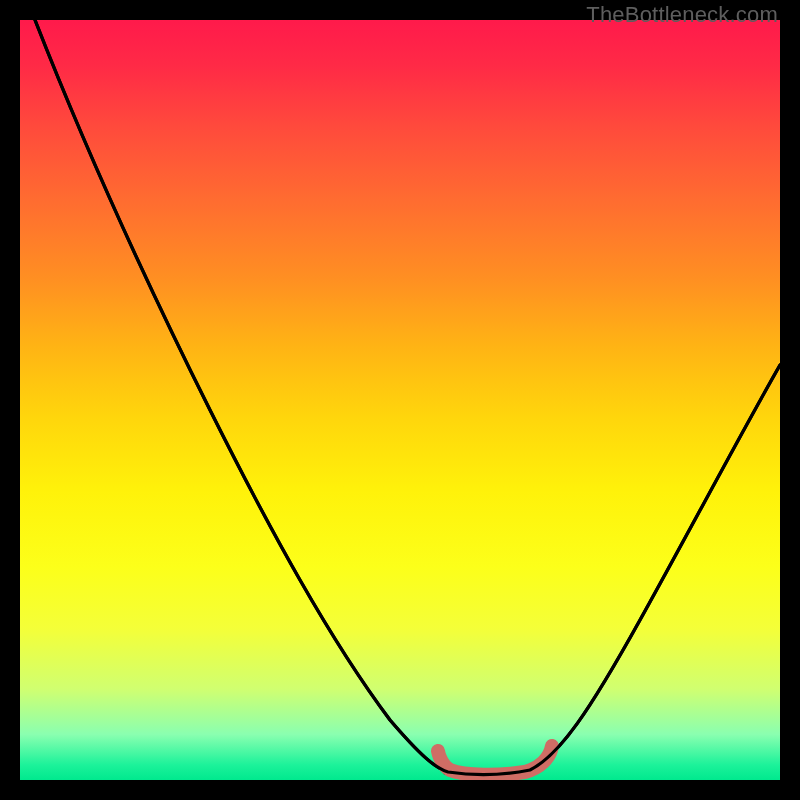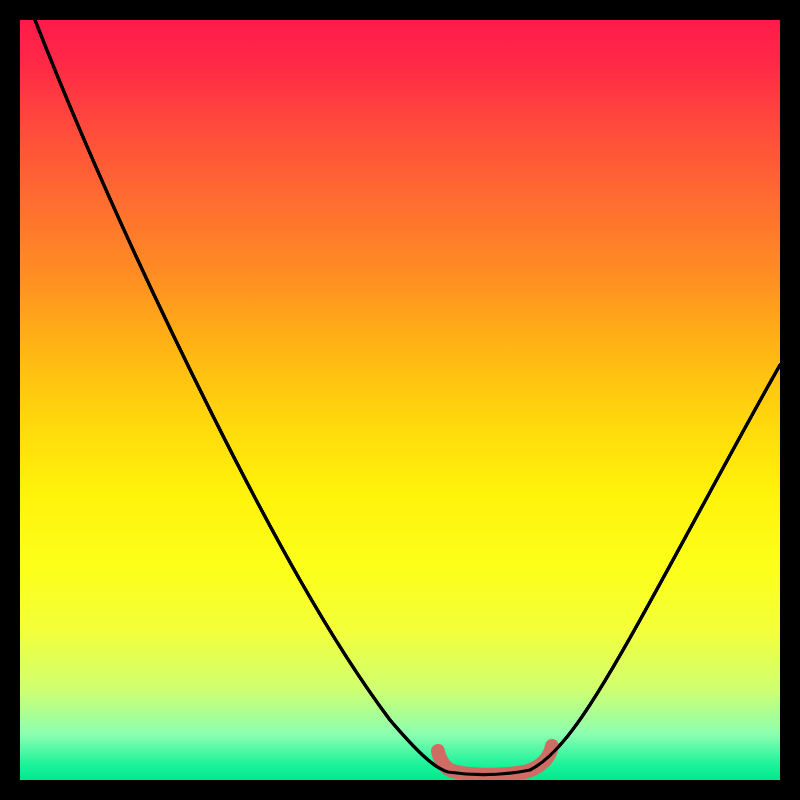--- a/index.html
+++ b/index.html
@@ -93,13 +93,14 @@
       <path d="M 15 0
                C 60 115, 120 250, 190 390
                C 250 510, 310 620, 370 700
                C 400 735, 415 748, 428 752
                C 455 756, 480 756, 510 750
                C 540 735, 570 690, 620 600
                C 670 510, 720 415, 760 345" fill="none" stroke="#000" stroke-width="3.2" stroke-linecap="round"></path>
     </svg>
   </div>
 
+  <div class="watermark">TheBottleneck.com</div>
 </div>
 
 </body></html>

